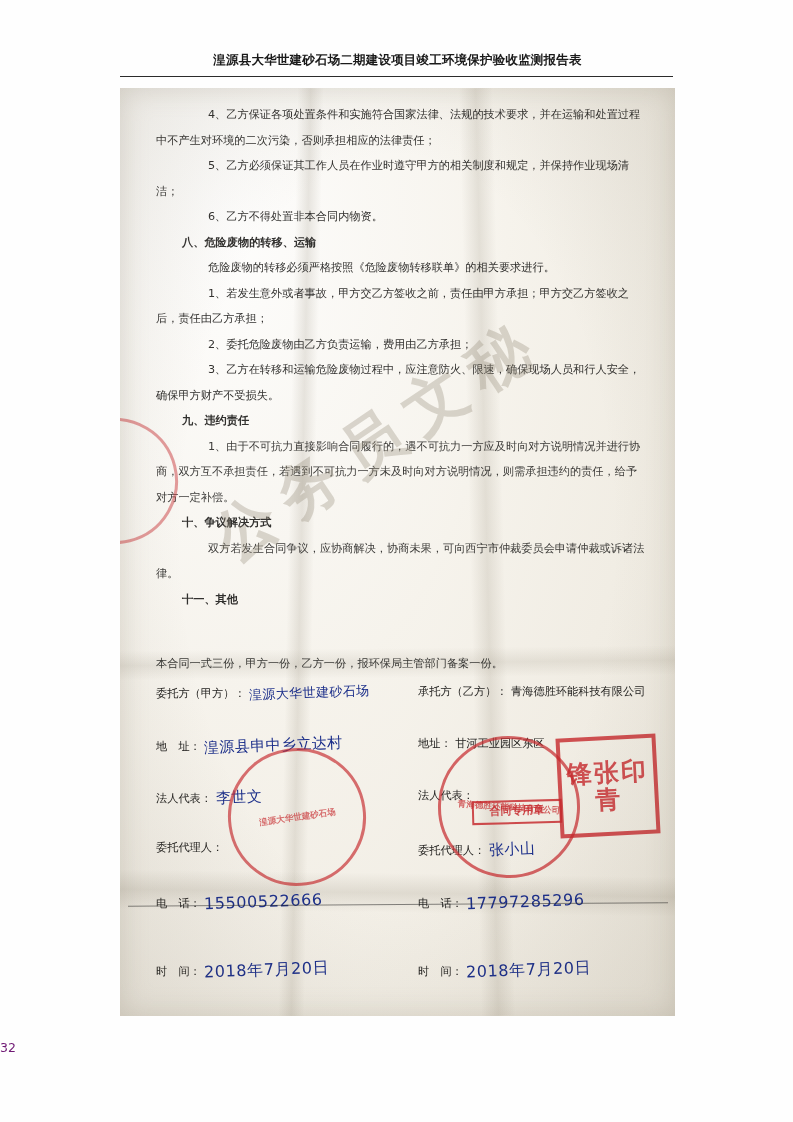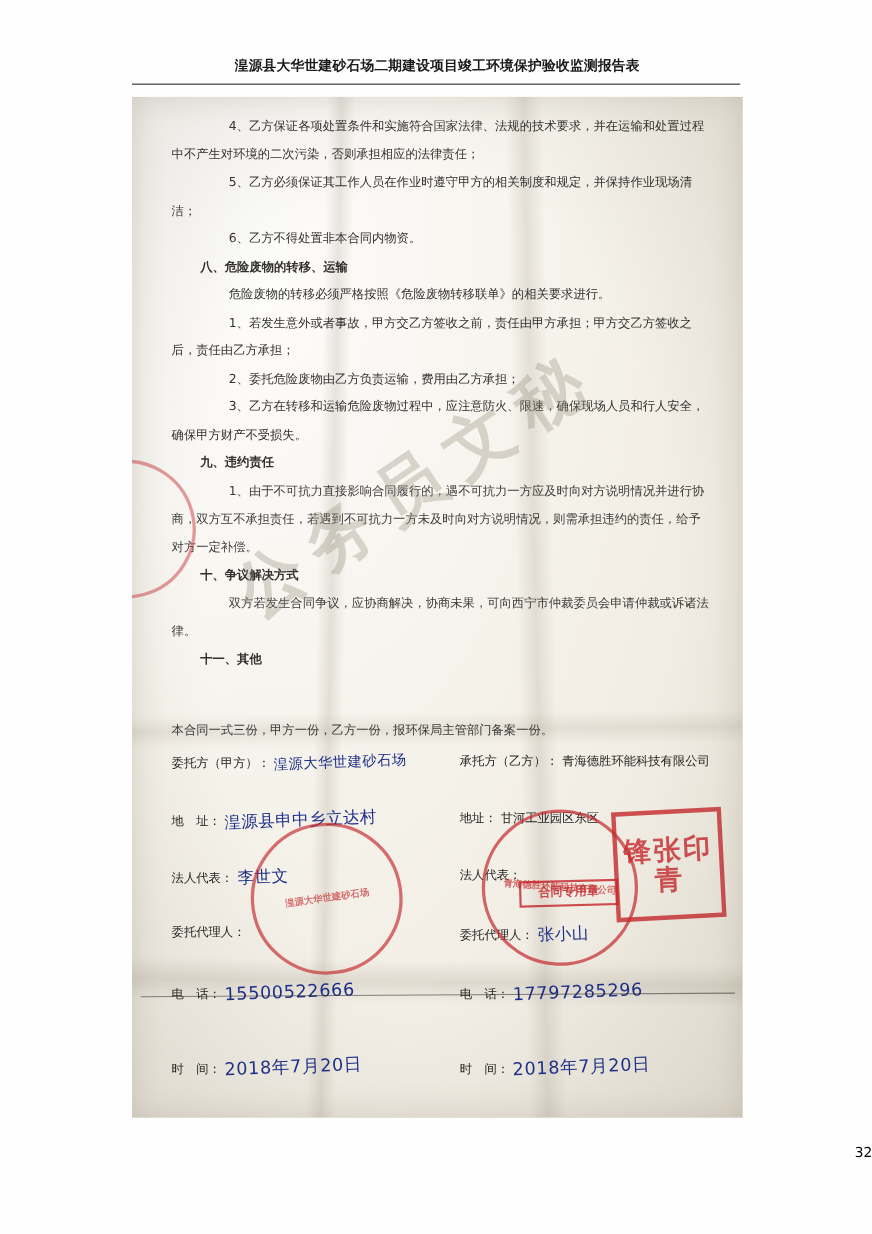--- a/index.html
+++ b/index.html
@@ -247,24 +247,24 @@
     font-weight: 700;
     white-space: nowrap;
   }
 
   
   .page-number {
     position: absolute;
     top: 1040px;
     left: 0;
     width: 793px;
-    text-align: right;
+    text-align: left;
     font-family: "DejaVu Sans", sans-serif;
     font-size: 12.5px;
-    color: #000000;
+    color: #701a75;
   }
 </style>
 </head>
 <body>
 
 <div class="page">
 
   <div class="doc-header">湟源县大华世建砂石场二期建设项目竣工环境保护验收监测报告表</div>
   <div class="header-rule"></div>
 

